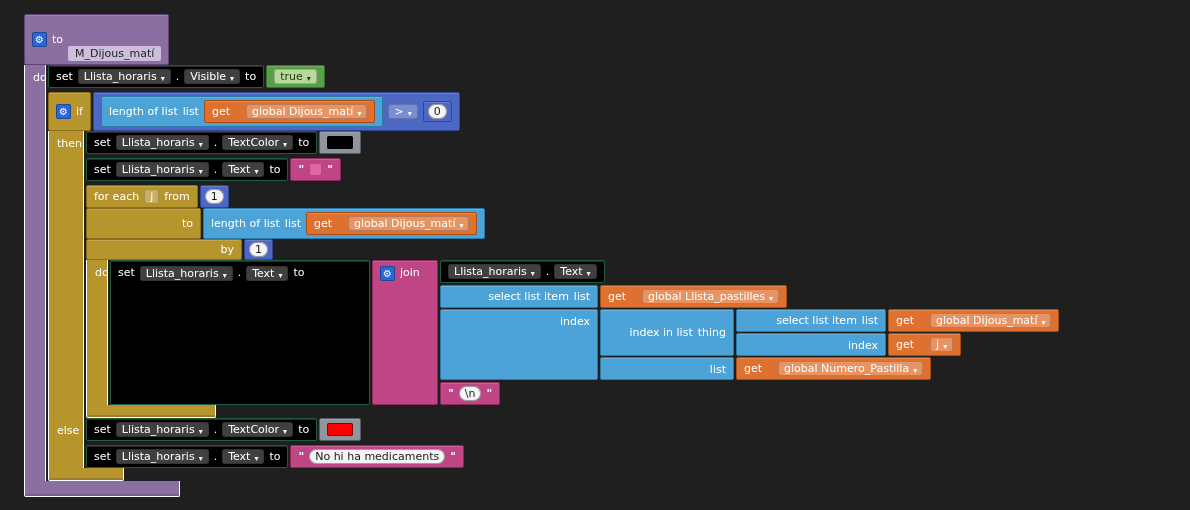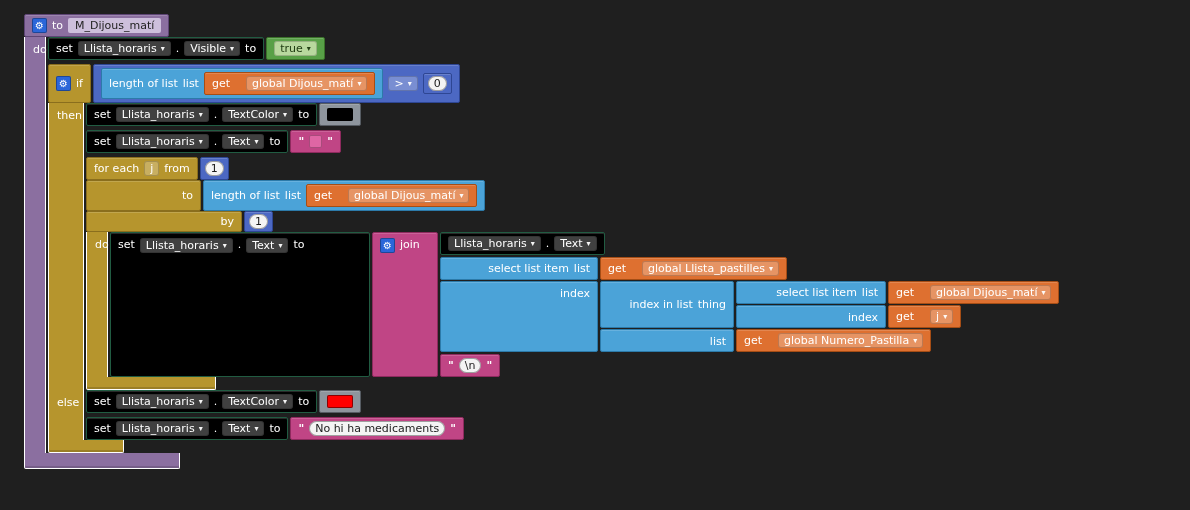--- a/index.html
+++ b/index.html
@@ -39,38 +39,38 @@
   .spine { border:1px solid; border-top:none; border-bottom:none; padding:6px 4px 0 8px; flex:none; }
   .w30 { width:22px; } .w46 { width:36px; }
   .footer { border:1px solid; border-top:none; height:13px; border-radius:0 0 2px 2px;
             box-shadow: inset 0 -2px 0 rgba(0,0,0,.15); }
 
   .w158 { width:158px; } .w150 { width:150px; } .w135 { width:134px; }
   .w115 { width:115px; } .w132 { width:156px; }
   .wjoin { min-width:66px; } .wsettall { min-width:260px; }
 
   .chip {
-    display:inline-flex; align-items:center; column-gap:4px;
+    display:inline-flex; align-items:flex-end; column-gap:4px;
     background:rgba(255,255,255,.25); border-radius:3px; padding:1px 6px;
     box-shadow: inset 0 0 0 1px rgba(0,0,0,.18);
   }
   .chip.light { background:#b8d89e; color:#1d3a10; }
   .arrow { font-size:8px; line-height:1; opacity:.95; }
   .field {
     background:#f4f4f4; color:#1b1b1b; border-radius:8px; padding:1px 6px;
     box-shadow: inset 0 0 0 1px rgba(0,0,0,.35); white-space:pre;
     min-width:14px; text-align:center;
   }
   .gear {
     width:15px; height:15px; flex:none; background:#2b66d9; border-radius:2px;
     color:#fff; font-size:10px; line-height:1; display:inline-flex;
     align-items:center; justify-content:center;
     box-shadow: inset 0 0 0 1px rgba(0,0,0,.3);
   }
-  .name-chip { background:#cdbfdc; color:#222; border-radius:2px; padding:1px 7px; }
+  .name-chip { background:#cdbfdc; color:#222; border-radius:2px; padding:1px 7px;margin-top:28px; }
   .swatch { width:26px; height:13px; border-radius:2px; box-shadow: inset 0 0 0 1px rgba(0,0,0,.45); }
   .mini { width:13px; height:13px; background:#df66a4; border-radius:2px;
           box-shadow: inset 0 0 0 1px rgba(0,0,0,.25); }
   .q { font-weight:bold; }
 </style>
 </head>
 <body>
 
 <div class="canvas">
   <div class="root">

